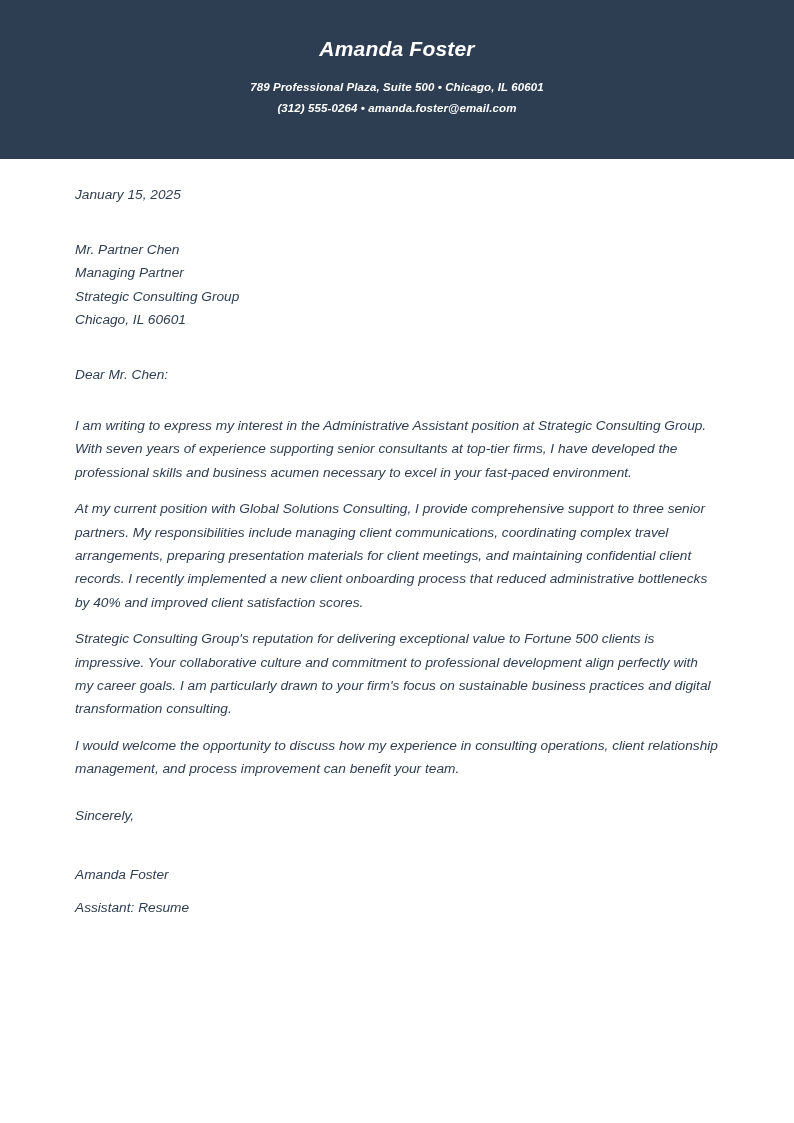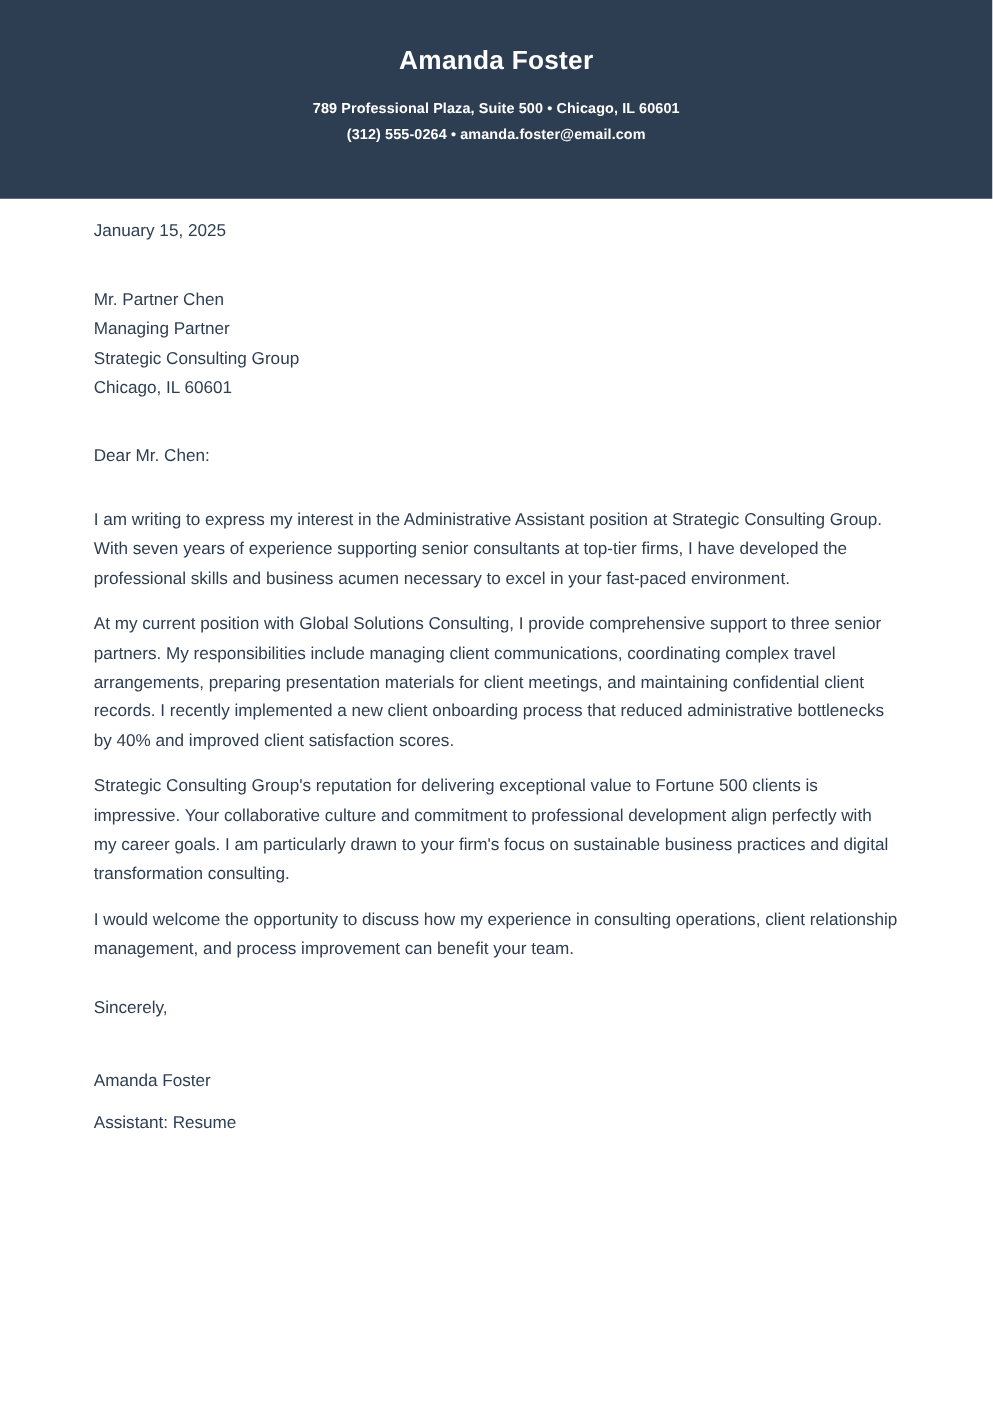--- a/index.html
+++ b/index.html
@@ -14,20 +14,21 @@
     -webkit-font-smoothing: antialiased;
     overflow: hidden;
   }
 
   .page {
     position: relative;
     width: 794px;
     height: 1123px;
     background: #ffffff;
     box-sizing: border-box;
+    font-style: italic;
   }
 
   
   .letterhead {
     width: 100%;
     background: #2e3e52;
     padding: 36px 60px 40px 60px;
     box-sizing: border-box;
     text-align: center;
   }
@@ -45,21 +46,21 @@
     font-size: 11.5px;
     font-weight: bold;
     color: #ffffff;
     line-height: 21px;
     margin: 0;
     letter-spacing: 0.1px;
   }
 
   
   .letter-body {
-    padding: 14px 76px 0 75px;
+    padding: 24px 76px 0 75px;
     box-sizing: border-box;
     color: #2e3e52;
     font-size: 13.7px;
     line-height: 23.4px;
   }
 
   .date-line {
     margin: 0 0 31px 0;
     line-height: 23.4px;
   }

